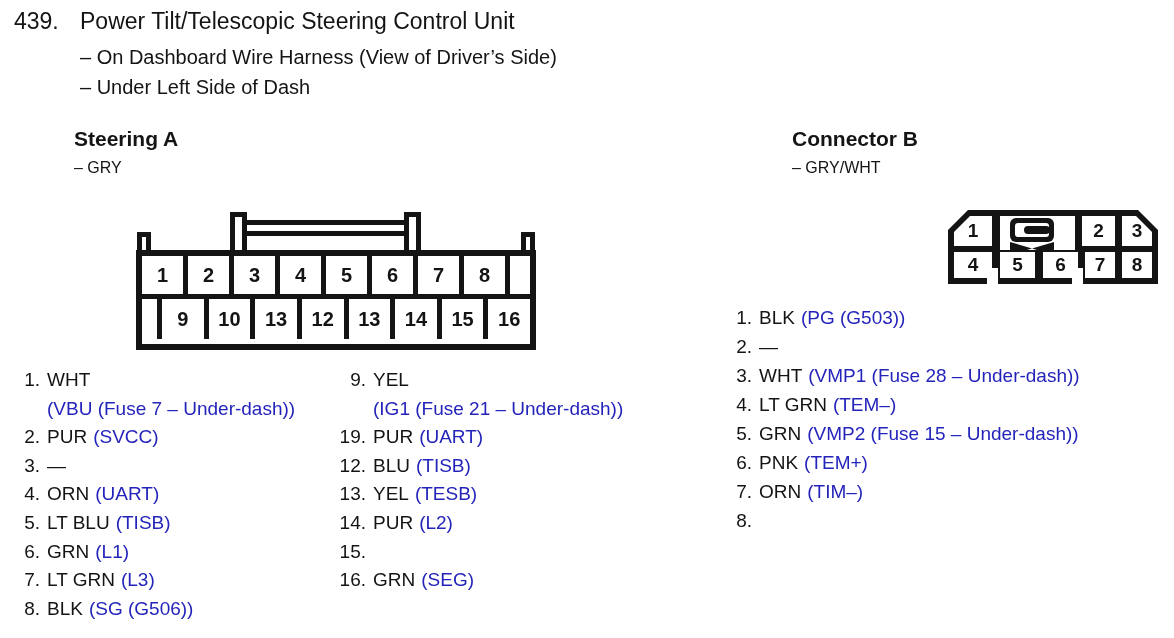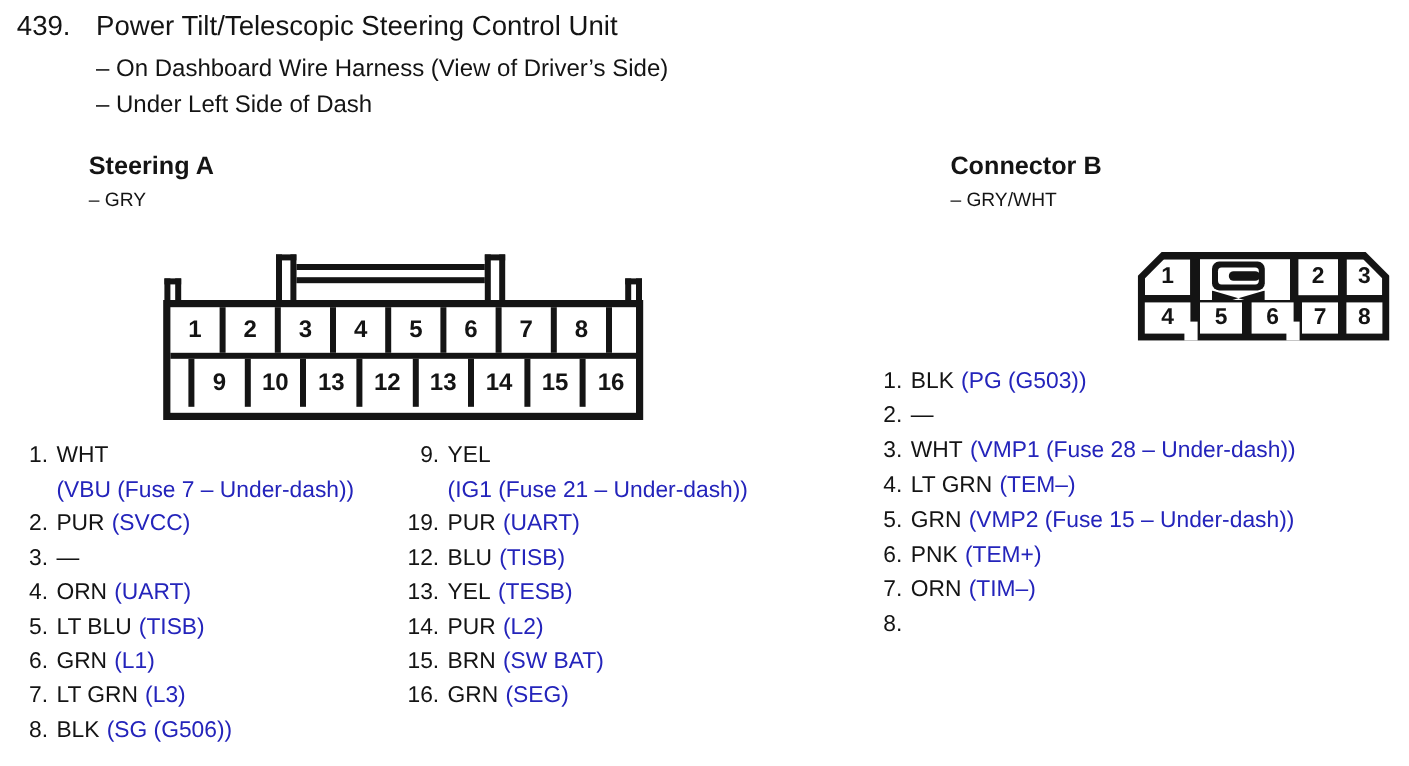--- a/index.html
+++ b/index.html
@@ -219,21 +219,20 @@
     <div class="li">
         <span class="num">13.</span>
         <span class="txt"><span class="wire">YEL</span><span class="sig">(TESB)</span></span>
       </div>
     <div class="li">
         <span class="num">14.</span>
         <span class="txt"><span class="wire">PUR</span><span class="sig">(L2)</span></span>
       </div>
     <div class="li">
         <span class="num">15.</span>
-        <span class="txt"><span class="wire">BRN</span><span class="sig">(SW BAT)</span></span>
       </div>
     <div class="li">
         <span class="num">16.</span>
         <span class="txt"><span class="wire">GRN</span><span class="sig">(SEG)</span></span>
       </div>
   </div>
 
   <div class="plist col-b">
     <div class="li">
         <span class="num">1.</span>

